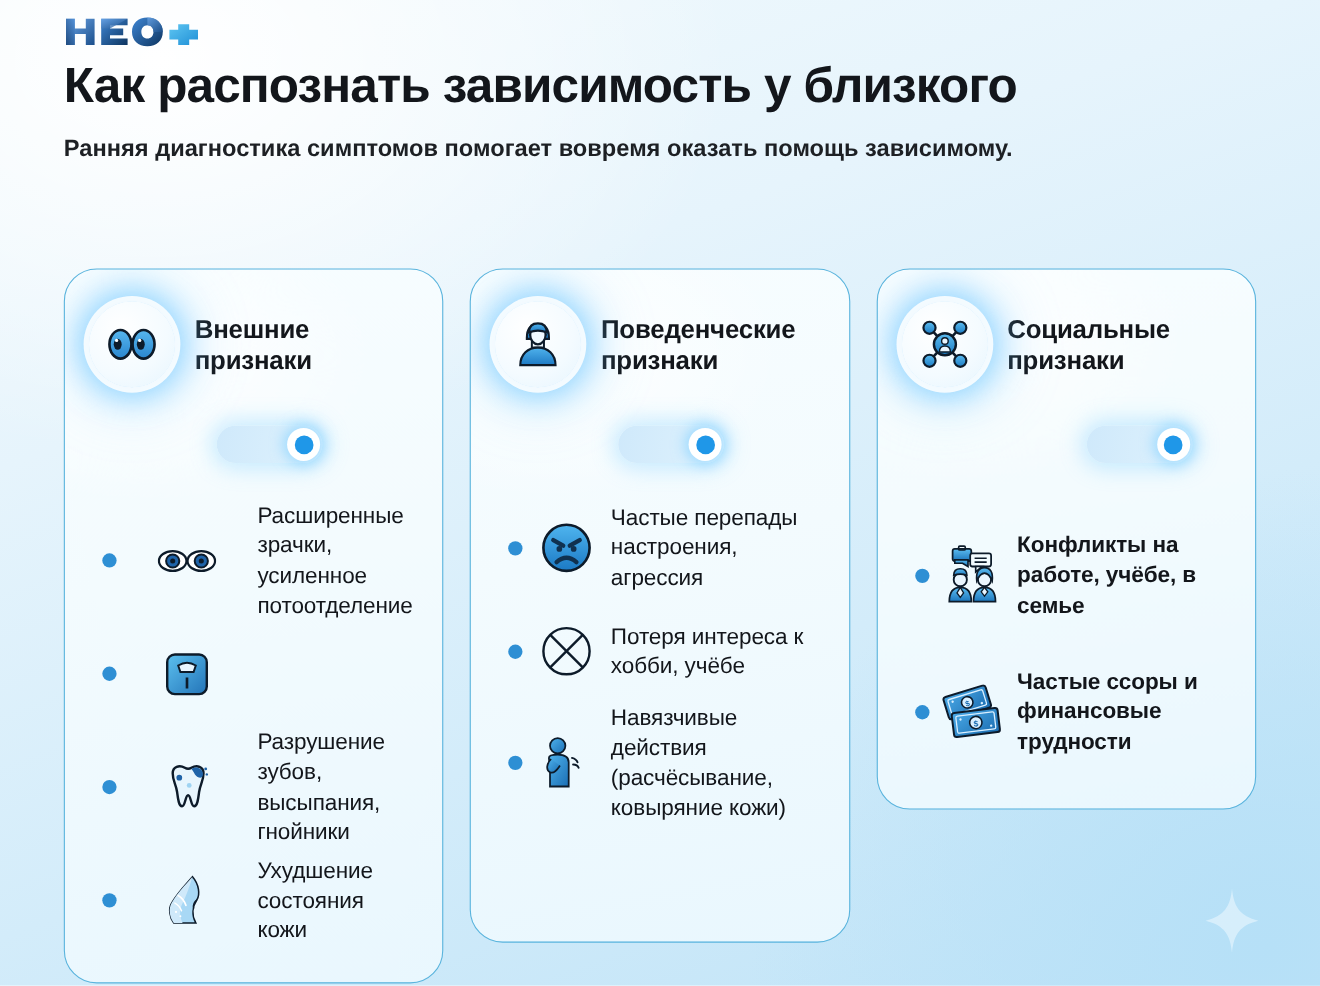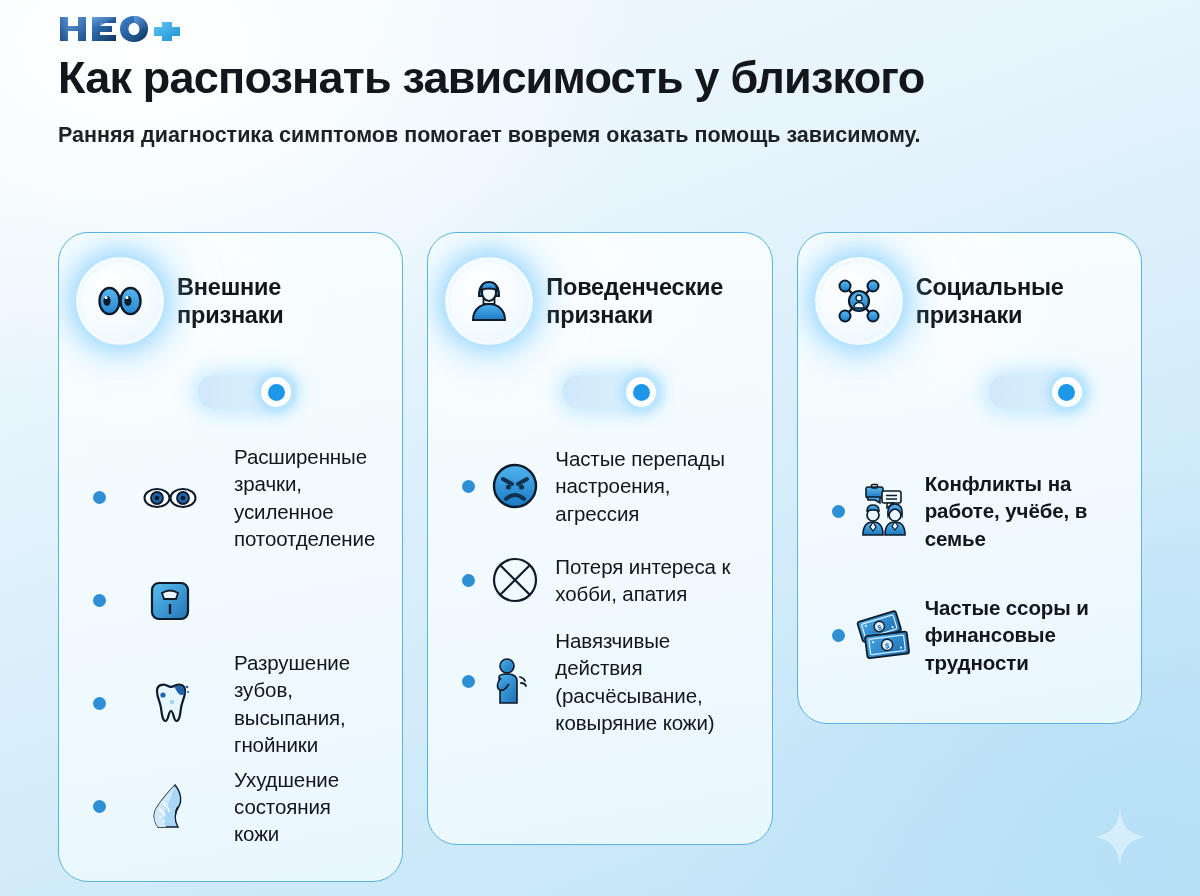--- a/index.html
+++ b/index.html
@@ -58,20 +58,21 @@
   .card {
     position: relative;
     flex: 1 1 0;
     border-radius: 30px;
     border: 1.4px solid #5ab4dd;
     background:
       radial-gradient(320px 210px at 22% 12%, rgba(255,255,255,0.96) 0%, rgba(255,255,255,0) 65%),
       linear-gradient(170deg, #f7fdff 0%, #f3fbfe 42%, #e9f7fe 100%);
     padding: 26px 22px 26px 22px;
     overflow: hidden;
+    margin-top: 12px;
   }
 
   .card-1, .card-2 { min-height: 613px; }
   .card-3 { min-height: 458px; }
 
   
   .card-head { display: flex; align-items: center; gap: 18px; min-height: 84px; }
 
   .badge {
     position: relative;
@@ -369,21 +370,21 @@
 
         <li class="item">
           <span class="bullet"></span>
           <span class="item-icon">
             <svg width="48" height="48" viewBox="0 0 48 48">
               <circle cx="24" cy="24" r="21" fill="none" stroke="#0d1b2a" stroke-width="2.2"></circle>
               <line x1="9" y1="9" x2="39" y2="39" stroke="#0d1b2a" stroke-width="2.2"></line>
               <line x1="39" y1="9" x2="9" y2="39" stroke="#0d1b2a" stroke-width="2.2"></line>
             </svg>
           </span>
-          <span class="item-text">Потеря интереса к хобби, апатия</span>
+          <span class="item-text">Потеря интереса к хобби, учёбе</span>
         </li>
 
         <li class="item">
           <span class="bullet"></span>
           <span class="item-icon">
             <svg width="48" height="50" viewBox="0 0 48 50">
               <defs>
                   <linearGradient id="sg" x1="0" y1="0" x2="1" y2="1">
                 <stop offset="0" stop-color="#4fb2ec"></stop>
                     <stop offset="1" stop-color="#1b6fb5"></stop>

